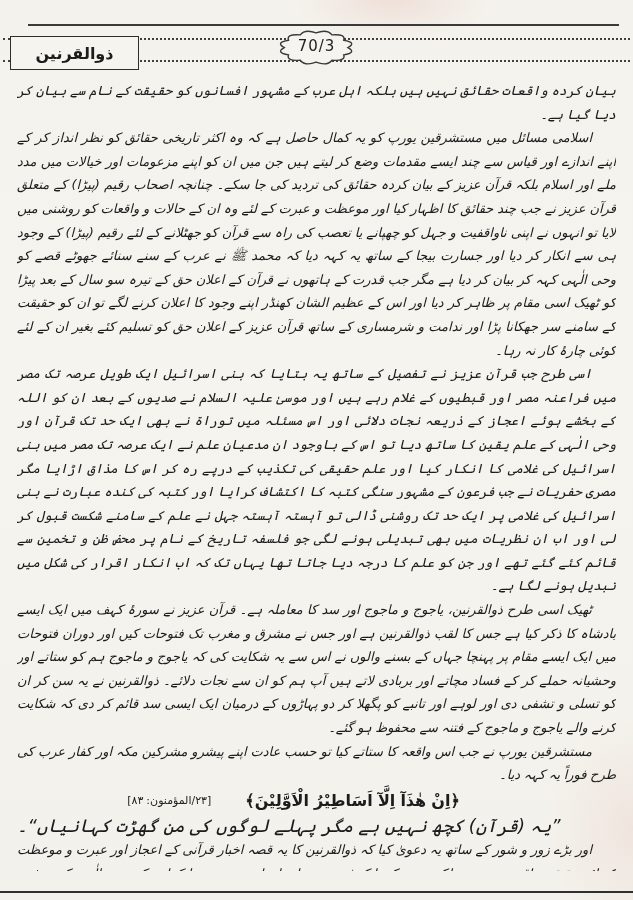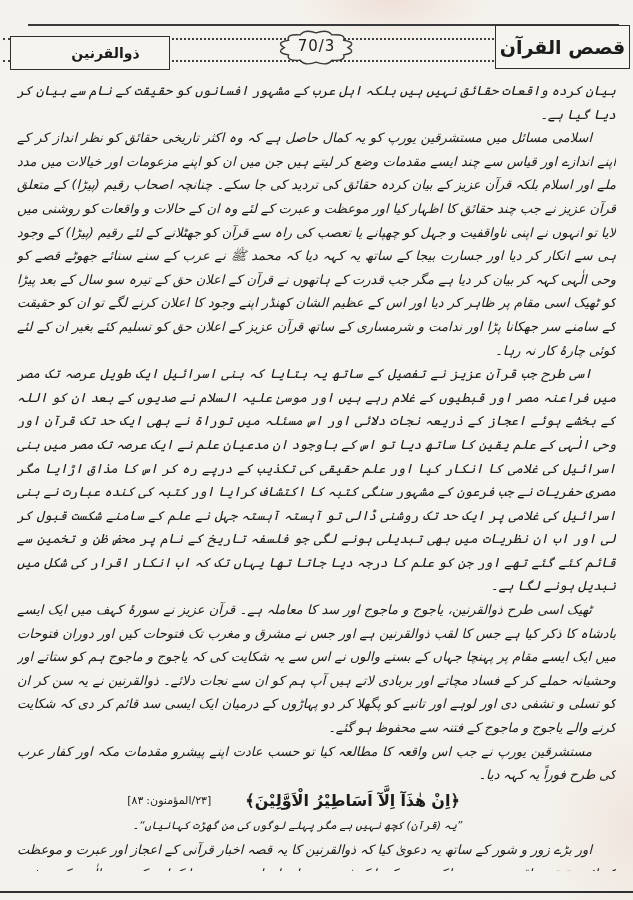--- a/index.html
+++ b/index.html
@@ -45,23 +45,22 @@
     font-size: 19px; font-weight: bold;
     white-space: nowrap;
   }
   .chapter-box {
     position: absolute;
     top: 36px; left: 10px;
     width: 127px; height: 32px;
     background: #f6f4ef;
     border: 1.3px solid #2e2e2e;
     display: flex; align-items: center; justify-content: center;
-    font-size: 14px; font-weight: bold;
+    font-size: 16px; font-weight: bold;
     white-space: nowrap;
-    padding-left: 31px;
   }
   .page-badge {
     position: absolute;
     top: 25px; left: 50%;
     transform: translateX(-50%);
     width: 92px; height: 46px;
   }
   .page-badge svg { display: block; width: 92px; height: 46px; }
   .page-badge .num {
     position: absolute;
@@ -101,43 +100,40 @@
     font-weight: bold;
     white-space: nowrap;
     margin-left: 18px;
   }
   .verse-ref {
     font-size: 11px;
     color: #222;
     white-space: nowrap;
   }
   .verse-translation {
-    text-align: center;
+    text-align: left;
     text-indent: 38px;
-    font-size: 11px;
+    font-size: 18px;
   }
 
   .bottom-rule {
     position: absolute;
     top: 891px; left: 0; right: 0;
     border-top: 2px solid #2f2f2f;
   }
 </style>
 </head>
 <body>
 
 <div class="page">
 
   <div class="header-rule"></div>
   <div class="dotted-rule row1"></div>
   <div class="dotted-rule row2"></div>
 
-  <div class="series-box">
-    <span>قصص القرآن</span>
-  </div>
   <div class="chapter-box">
     <span>ذوالقرنین</span>
   </div>
 
   <div class="page-badge">
     <svg viewBox="-10 -6 100 52">
       <path fill="#f6f4ef" stroke="#3a3a3a" stroke-width="1.6" d="M75,19.5
            Q85.4,25.2 70.2,27.75
            Q72.9,35.1 57,33.8
            Q51.4,40.8 39,36
@@ -152,21 +148,21 @@
            Q85.4,13.8 75,19.5 Z"></path>
     </svg>
     <span class="num">70/3</span>
   </div>
 
   <div class="body-text">
     <p class="para">بیان کردہ واقعات حقائق نہیں ہیں بلکہ اہل عرب کے مشہور افسانوں کو حقیقت کے نام سے بیان کر دیا گیا ہے۔</p>
     <p class="para indent">اسلامی مسائل میں مستشرقین یورپ کو یہ کمال حاصل ہے کہ وہ اکثر تاریخی حقائق کو نظر انداز کر کے اپنے اندازے اور قیاس سے چند ایسے مقدمات وضع کر لیتے ہیں جن میں ان کو اپنے مزعومات اور خیالات میں مدد ملے اور اسلام بلکہ قرآن عزیز کے بیان کردہ حقائق کی تردید کی جا سکے۔ چنانچہ اصحاب رقیم (پیڑا) کے متعلق قرآن عزیز نے جب چند حقائق کا اظہار کیا اور موعظت و عبرت کے لئے وہ ان کے حالات و واقعات کو روشنی میں لایا تو انہوں نے اپنی ناواقفیت و جہل کو چھپانے یا تعصب کی راہ سے قرآن کو جھٹلانے کے لئے رقیم (پیڑا) کے وجود ہی سے انکار کر دیا اور جسارت بیجا کے ساتھ یہ کہہ دیا کہ محمد ﷺ نے عرب کے سنے سنائے جھوٹے قصے کو وحی الٰہی کہہ کر بیان کر دیا ہے مگر جب قدرت کے ہاتھوں نے قرآن کے اعلان حق کے تیرہ سو سال کے بعد پیڑا کو ٹھیک اسی مقام پر ظاہر کر دیا اور اس کے عظیم الشان کھنڈر اپنے وجود کا اعلان کرنے لگے تو ان کو حقیقت کے سامنے سر جھکانا پڑا اور ندامت و شرمساری کے ساتھ قرآن عزیز کے اعلان حق کو تسلیم کئے بغیر ان کے لئے کوئی چارۂ کار نہ رہا۔</p>
     <p class="para indent">اسی طرح جب قرآن عزیز نے تفصیل کے ساتھ یہ بتایا کہ بنی اسرائیل ایک طویل عرصہ تک مصر میں فراعنہ مصر اور قبطیوں کے غلام رہے ہیں اور موسیٰ علیہ السلام نے صدیوں کے بعد ان کو اللہ کے بخشے ہوئے اعجاز کے ذریعہ نجات دلائی اور اس مسئلہ میں توراۃ نے بھی ایک حد تک قرآن اور وحی الٰہی کے علم یقین کا ساتھ دیا تو اس کے باوجود ان مدعیان علم نے ایک عرصہ تک مصر میں بنی اسرائیل کی غلامی کا انکار کیا اور علم حقیقی کی تکذیب کے درپے رہ کر اس کا مذاق اڑایا مگر مصری حفریات نے جب فرعون کے مشہور سنگی کتبہ کا اکتشاف کرایا اور کتبہ کی کندہ عبارت نے بنی اسرائیل کی غلامی پر ایک حد تک روشنی ڈالی تو آہستہ آہستہ جہل نے علم کے سامنے شکست قبول کر لی اور اب ان نظریات میں بھی تبدیلی ہونے لگی جو فلسفہ تاریخ کے نام پر محض ظن و تخمین سے قائم کئے گئے تھے اور جن کو علم کا درجہ دیا جاتا تھا یہاں تک کہ اب انکار اقرار کی شکل میں تبدیل ہونے لگا ہے۔</p>
     <p class="para indent">ٹھیک اسی طرح ذوالقرنین، یاجوج و ماجوج اور سد کا معاملہ ہے۔ قرآن عزیز نے سورۂ کہف میں ایک ایسے بادشاہ کا ذکر کیا ہے جس کا لقب ذوالقرنین ہے اور جس نے مشرق و مغرب تک فتوحات کیں اور دوران فتوحات میں ایک ایسے مقام پر پہنچا جہاں کے بسنے والوں نے اس سے یہ شکایت کی کہ یاجوج و ماجوج ہم کو ستاتے اور وحشیانہ حملے کر کے فساد مچاتے اور بربادی لاتے ہیں آپ ہم کو ان سے نجات دلائے۔ ذوالقرنین نے یہ سن کر ان کو تسلی و تشفی دی اور لوہے اور تانبے کو پگھلا کر دو پہاڑوں کے درمیان ایک ایسی سد قائم کر دی کہ شکایت کرنے والے یاجوج و ماجوج کے فتنہ سے محفوظ ہو گئے۔</p>
-    <p class="para indent">مستشرقین یورپ نے جب اس واقعہ کا مطالعہ کیا تو حسب عادت اپنے پیشرو مقدمات مکہ اور کفار عرب کی طرح فوراً یہ کہہ دیا۔</p>
+    <p class="para indent">مستشرقین یورپ نے جب اس واقعہ کا ستاتے کیا تو حسب عادت اپنے پیشرو مشرکین مکہ اور کفار عرب کی طرح فوراً یہ کہہ دیا۔</p>
 
     <div class="verse-row">
       <span class="verse-arabic">﴿اِنْ هٰذَآ اِلَّآ اَسَاطِيْرُ الْاَوَّلِيْنَ﴾</span>
       <span class="verse-ref">[۲۳/المؤمنون: ۸۳]</span>
     </div>
     <p class="verse-translation">”یہ (قرآن) کچھ نہیں ہے مگر پہلے لوگوں کی من گھڑت کہانیاں“۔</p>
 
     <p class="para indent">اور بڑے زور و شور کے ساتھ یہ دعویٰ کیا کہ ذوالقرنین کا یہ قصہ اخبار قرآنی کے اعجاز اور عبرت و موعظت کے لئے حقیقی واقعہ نہیں ہے بلکہ عرب کی ایک فرسودہ داستان اور بے سر و پا کہانی کو وحی الٰہی کی حیثیت دے دی گئی ہے ورنہ تاریخی دنیا میں ذوالقرنین</p>
   </div>
 

